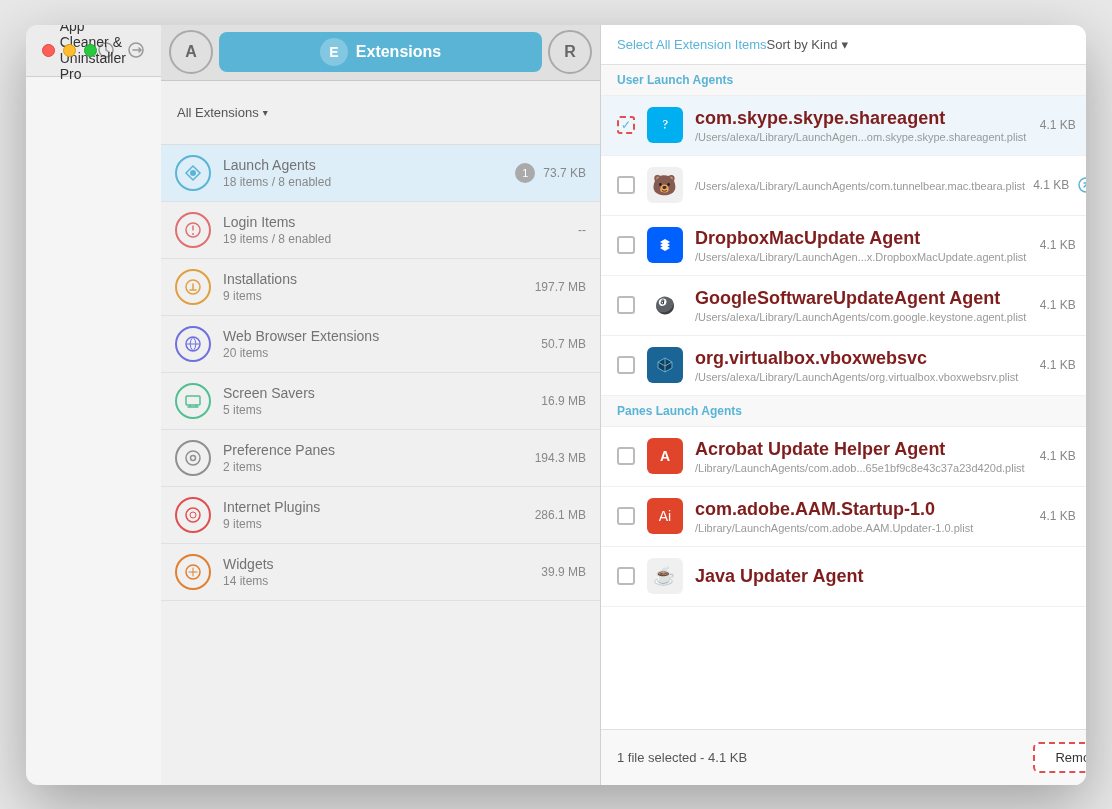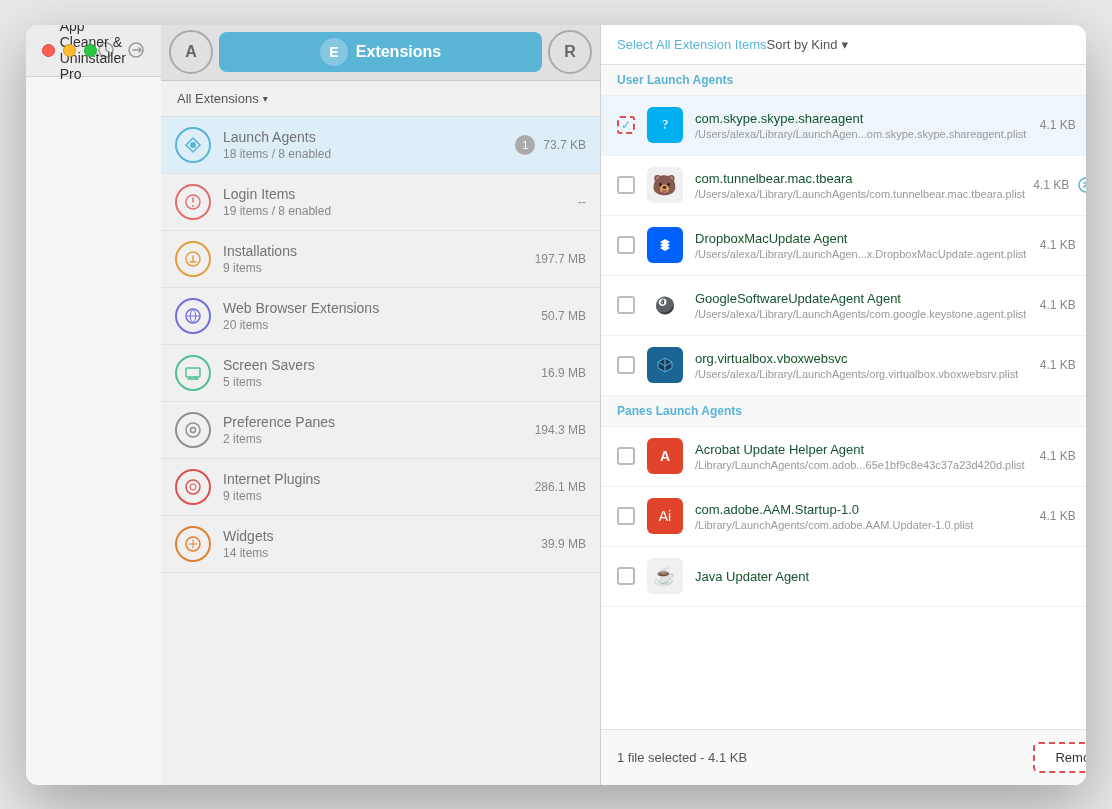--- a/index.html
+++ b/index.html
@@ -111,21 +111,21 @@
       height: 28px;
       border-radius: 50%;
       background: rgba(255,255,255,0.25);
       display: flex;
       align-items: center;
       justify-content: center;
       font-weight: 700;
       font-size: 14px;
     }
     .sidebar-filter {
-      padding: 10px 16px;
+      padding: 24px 16px;
       font-size: 13px;
       color: #555;
       border-bottom: 1px solid #ddd;
       display: flex;
       align-items: center;
       gap: 4px;
       cursor: pointer;
     }
     .sidebar-list {
       flex: 1;
@@ -272,23 +272,23 @@
       flex-shrink: 0;
       display: flex;
       align-items: center;
       justify-content: center;
       font-size: 20px;
     }
     .item-details {
       flex: 1;
     }
     .item-name {
-      font-size: 13px;
-      font-weight: 400;
-      color: #14532d;
+      font-size: 18px;
+      font-weight: 700;
+      color: #7f1d1d;
     }
     .item-path {
       font-size: 11px;
       color: #999;
       margin-top: 2px;
     }
     .item-size {
       font-size: 12px;
       color: #888;
       margin-left: 8px;
@@ -545,21 +545,20 @@
             <div class="item-path">/Users/alexa/Library/LaunchAgen...om.skype.skype.shareagent.plist</div>
           </div>
           <div class="item-size">4.1 KB</div>
           <div class="toggle toggle-on"></div>
         </div>
 
         <div class="list-item">
           <div class="item-checkbox"></div>
           <div class="item-app-icon tunnelbear-icon">🐻</div>
           <div class="item-details">
-            <div class="item-name">com.tunnelbear.mac.tbeara</div>
             <div class="item-path">/Users/alexa/Library/LaunchAgents/com.tunnelbear.mac.tbeara.plist</div>
           </div>
           <div class="item-size">4.1 KB</div>
           <svg width="18" height="18" viewBox="0 0 18 18" fill="none" style="margin-left:8px;flex-shrink:0;">
             <circle cx="9" cy="9" r="7" stroke="#5ab4d6" stroke-width="1.5"></circle>
             <path d="M7 7h4v4M11 7L7 11" stroke="#5ab4d6" stroke-width="1.5" stroke-linecap="round"></path>
           </svg>
           <div class="toggle toggle-on"></div>
         </div>
 

